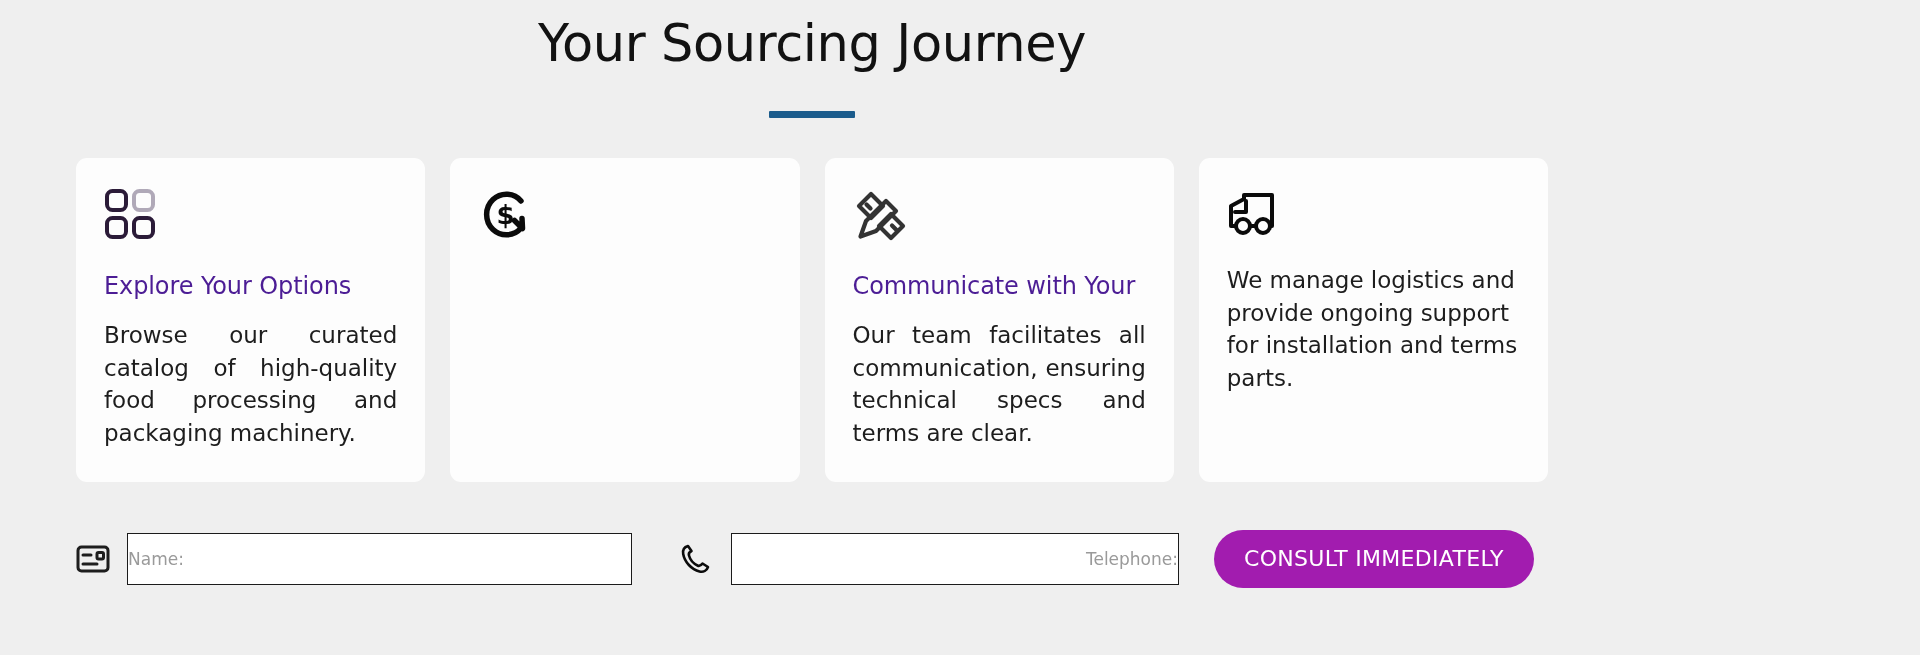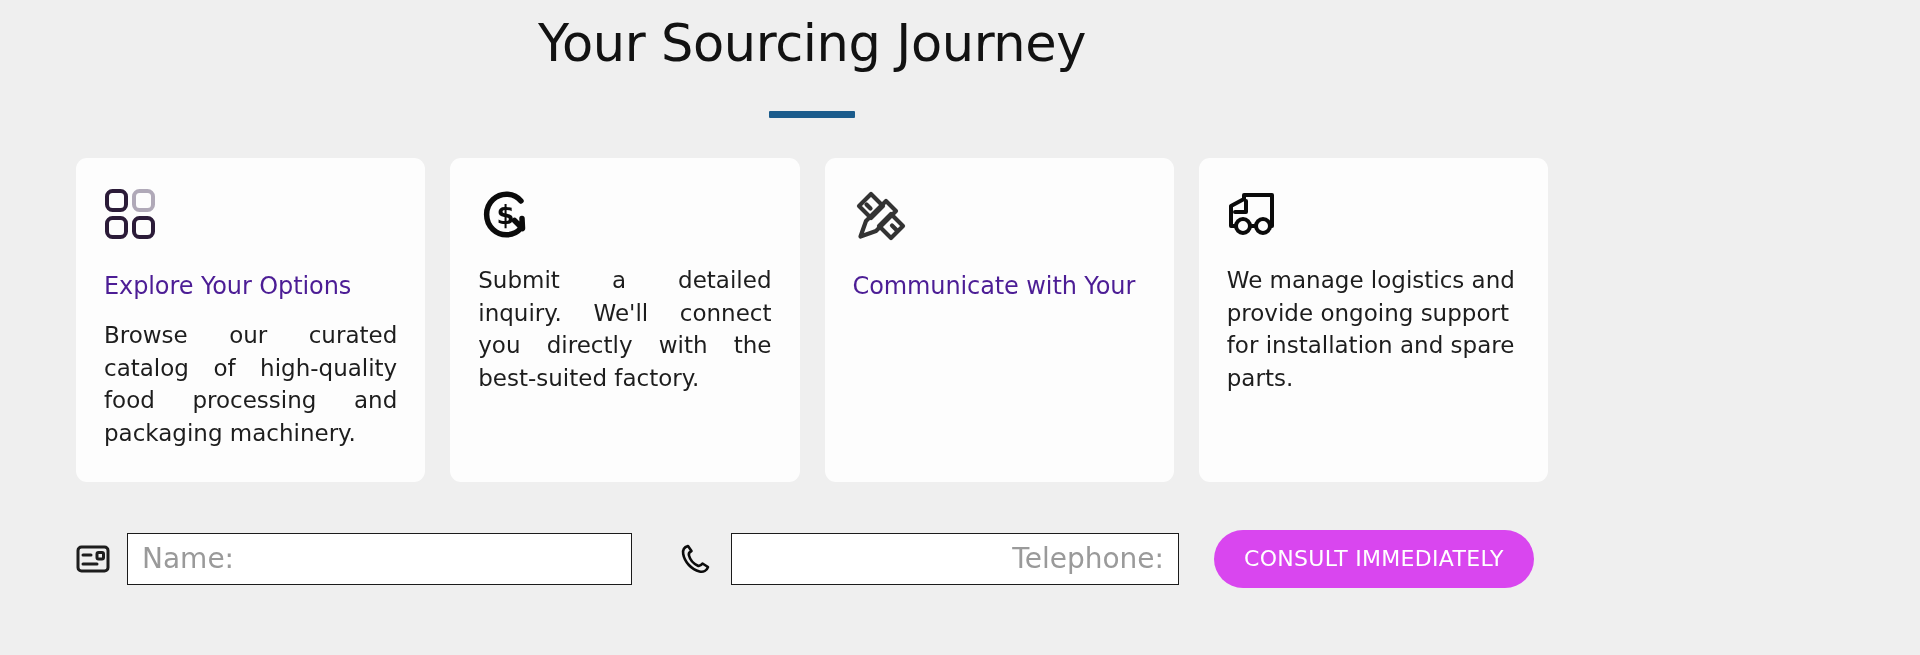--- a/index.html
+++ b/index.html
@@ -117,42 +117,42 @@
     flex: 0 0 auto;
   }
 
   .field-icon svg { display: block; }
 
   .text-input {
     height: 52px;
     border: 1px solid #1b1b1b;
     background: #ffffff;
     font-family: "DejaVu Sans", "Liberation Sans", sans-serif;
-    font-size: 28px;
+    font-size: 17px;
     color: #3a3a3a;
-    padding: 0 14px;
+    padding: 0 0;
     border-radius: 0;
     outline: none;
   }
 
   .text-input::placeholder {
     color: #9a9a9a;
     opacity: 1;
   }
 
   #name-input  { width: 505px; margin-left: 5px; }
   #phone-input { width: 448px; margin-left: 5px; text-align: right; }
 
   .spacer-name  { width: 48px; }
   .spacer-phone { width: 35px; }
 
   .consult-button {
     height: 58px;
     padding: 0 30px;
-    background: #d946ef;
+    background: #a21caf;
     color: #ffffff;
     border: none;
     border-radius: 29px;
     font-family: "DejaVu Sans", "Liberation Sans", sans-serif;
     font-size: 22px;
     font-weight: 400;
     letter-spacing: 0.3px;
     cursor: pointer;
     white-space: nowrap;
   }
@@ -183,47 +183,47 @@
     </div>
 
     <div class="card">
       <div class="card-icon">
         <svg width="56" height="56" viewBox="0 0 56 56" fill="none">
           <path d="M43 13 C36 4.5 23 4 15 11.5 C6.5 19.5 6.5 33.5 15 41.5 C23 49 36 48.5 43 40" stroke="#0b0b0b" stroke-width="5.5" stroke-linecap="round"></path>
           <path d="M36.5 32.5 L44.5 40.5 L44 30.5" stroke="#0b0b0b" stroke-width="5.5" stroke-linecap="round" stroke-linejoin="round" fill="none"></path>
           <text x="27.5" y="35.5" font-family="DejaVu Sans, Liberation Sans, sans-serif" font-size="26" font-weight="bold" fill="#0b0b0b" text-anchor="middle">$</text>
         </svg>
       </div>
-      <div class="card-desc">Submit a detailed inquiry. We'll connect you directly with the best-suited factory.</div>
     </div>
 
     <div class="card">
       <div class="card-icon">
         <svg width="56" height="56" viewBox="0 0 56 56" fill="none" stroke="#333333" stroke-width="4.2" stroke-linecap="round" stroke-linejoin="round">
           <path d="M6 18 L18 6 L30 18 L18 30 Z"></path>
           <path d="M13.5 16.5 L17.5 20.5"></path>
           <path d="M38 26 L50 38 L38 50 L26 38 Z"></path>
           <path d="M39 37.5 L43.5 42"></path>
           <path d="M7.5 48.5 L13 33 L33 13 L43 23 L23 43 Z"></path>
         </svg>
       </div>
       <div class="card-title">Communicate with Your</div>
+      <div class="card-desc">Our team facilitates all communication, ensuring technical specs and terms are clear.</div>
     </div>
 
     <div class="card">
       <div class="card-icon">
         <svg width="56" height="52" viewBox="0 0 56 52" fill="none" stroke="#0b0b0b" stroke-width="4" stroke-linecap="round" stroke-linejoin="round">
           <path d="M17 7 H45 V38 H4 V18 L17 11 Z"></path>
           <path d="M8 24 H19 V13"></path>
           <circle cx="16" cy="38" r="7" fill="#fdfdfd"></circle>
           <circle cx="36" cy="38" r="7" fill="#fdfdfd"></circle>
           <path d="M23 38 H29"></path>
         </svg>
       </div>
-      <div class="card-desc no-justify">We manage logistics and provide ongoing support for installation and spare parts.</div>
+      <div class="card-desc no-justify">We manage logistics and provide ongoing support for installation and terms parts.</div>
     </div>
 
   </div>
 
   <div class="form-row">
 
     <div class="field-group">
       <span class="field-icon">
         <svg width="34" height="30" viewBox="0 0 34 30" fill="none" stroke="#1d1d1d" stroke-width="3" stroke-linecap="round" stroke-linejoin="round">
           <rect x="2" y="3" width="30" height="24" rx="3.5"></rect>

